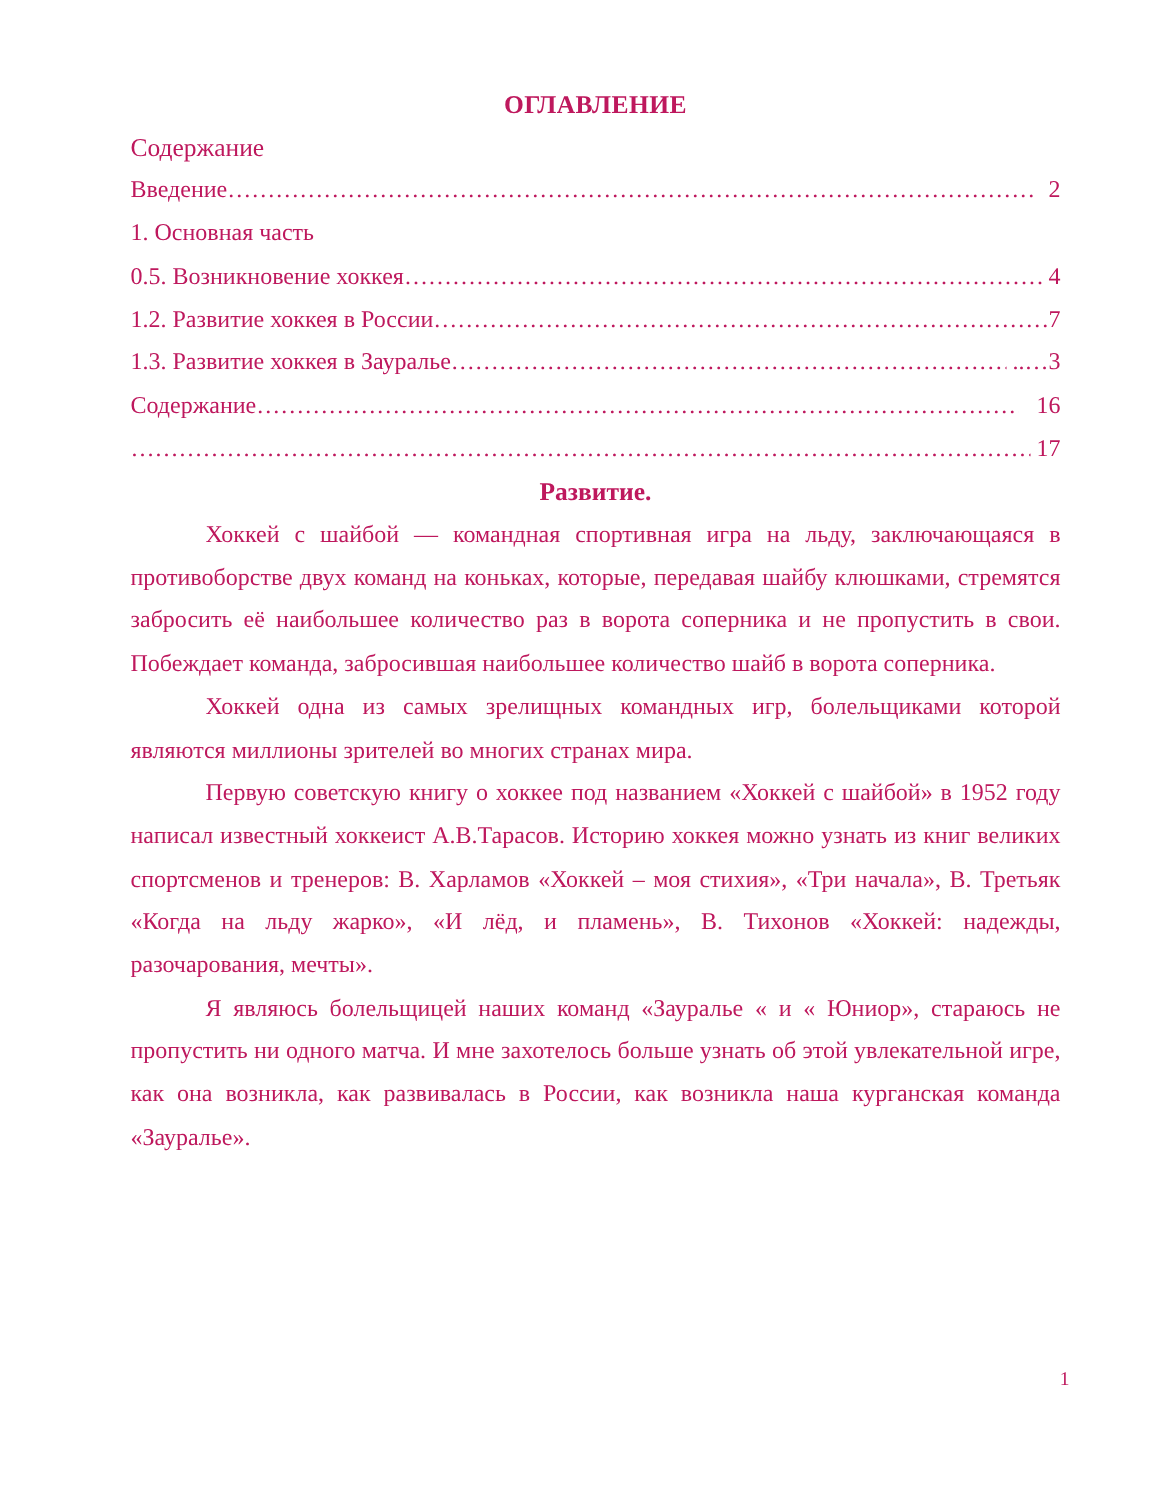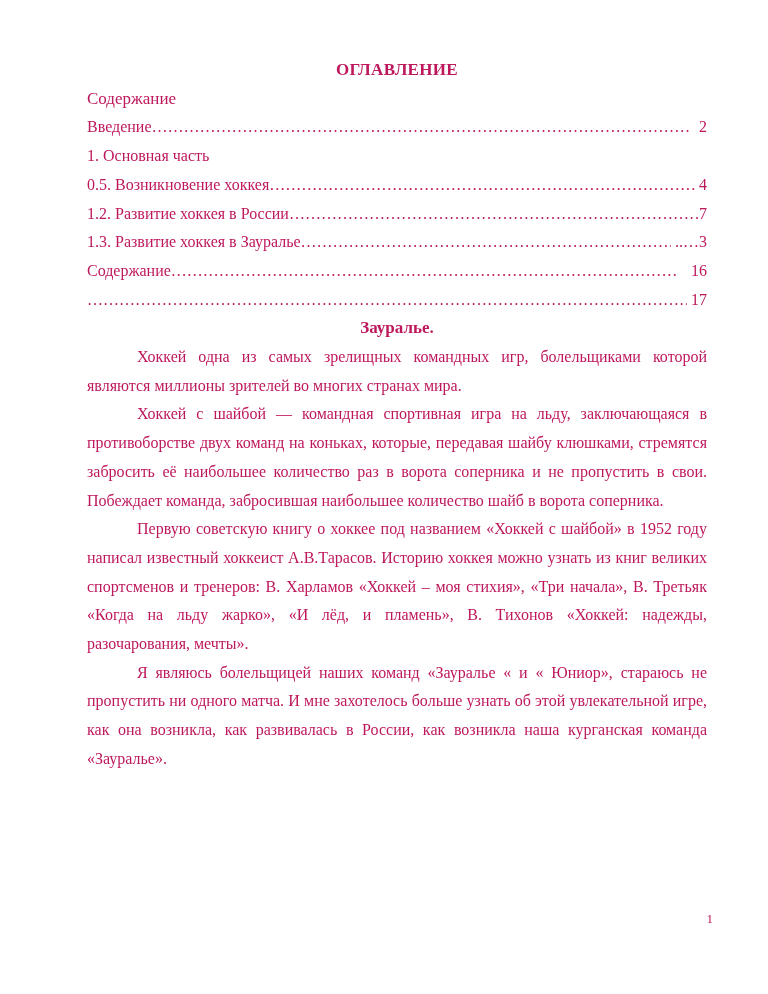--- a/index.html
+++ b/index.html
@@ -114,23 +114,23 @@
 
       <div class="toc-row">
         <span class="toc-leader">……………………………………………………………………………………………………………………………………………………………………</span>
         <span class="toc-tail"> </span>
         <span class="toc-page">17</span>
       </div>
 
 
     </div>
 
-    <div class="h-section">Зауралье.</div>
+    <div class="h-section">Развитие.</div>
 
+    <p class="body-par">Хоккей с шайбой  — командная спортивная игра на льду, заключающаяся в противоборстве двух команд на коньках, которые, передавая шайбу клюшками, стремятся забросить её наибольшее количество раз в ворота соперника и не пропустить в свои. Побеждает команда, забросившая наибольшее количество шайб в ворота соперника.</p>
     <p class="body-par">Хоккей одна из самых зрелищных командных игр, болельщиками которой являются миллионы зрителей во многих странах мира.</p>
-    <p class="body-par">Хоккей с шайбой  — командная спортивная игра на льду, заключающаяся в противоборстве двух команд на коньках, которые, передавая шайбу клюшками, стремятся забросить её наибольшее количество раз в ворота соперника и не пропустить в свои. Побеждает команда, забросившая наибольшее количество шайб в ворота соперника.</p>
     <p class="body-par">Первую советскую книгу о хоккее под названием «Хоккей с шайбой» в 1952 году написал известный хоккеист А.В.Тарасов. Историю  хоккея можно узнать из книг  великих спортсменов и тренеров: В. Харламов «Хоккей – моя стихия», «Три начала», В. Третьяк «Когда на льду жарко», «И лёд, и пламень», В. Тихонов «Хоккей: надежды, разочарования, мечты».</p>
     <p class="body-par">Я являюсь болельщицей наших команд «Зауралье « и « Юниор», стараюсь не пропустить ни одного матча. И мне захотелось больше узнать об этой увлекательной игре, как она возникла, как развивалась в России, как возникла наша курганская команда «Зауралье».</p>
 
   </div>
 
   <div class="page-number">1</div>
 </div>
 
 </body></html>

